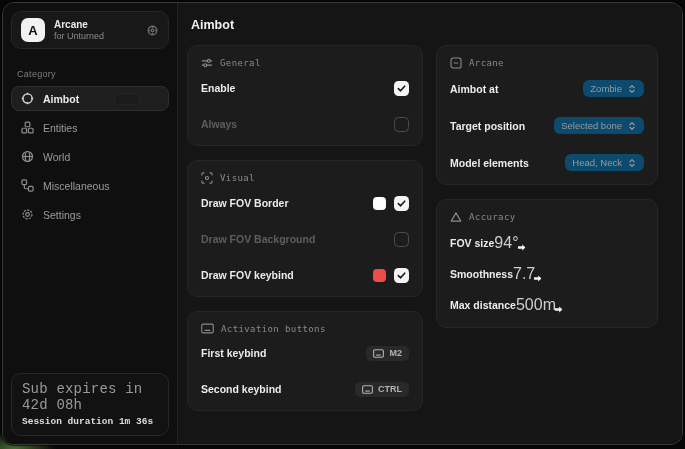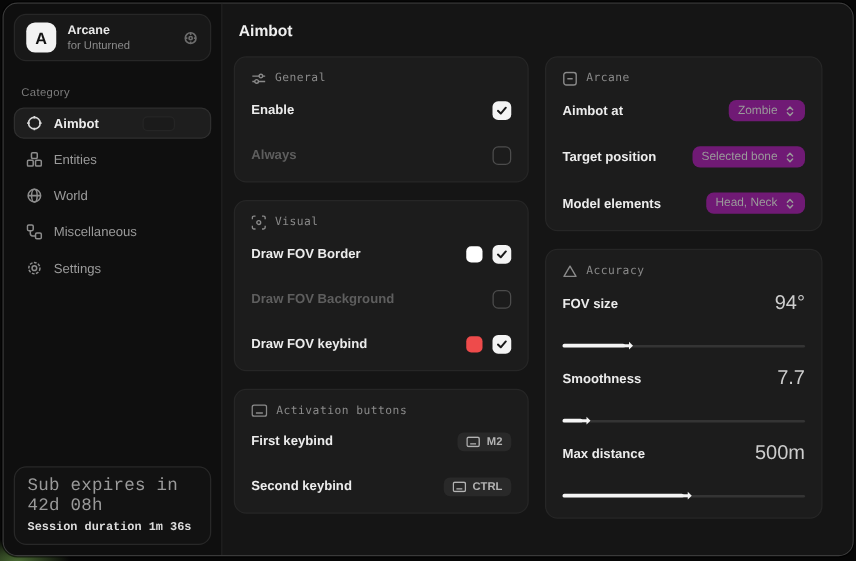--- a/index.html
+++ b/index.html
@@ -91,26 +91,26 @@
   .checkbox {
     width:15px; height:15px; border-radius:4.5px; display:flex; align-items:center;
     justify-content:center;
   }
   .checkbox.checked { background:#f4f4f4; }
   .checkbox.unchecked { border:1.5px solid #737373; background:transparent; }
   .checkbox.unchecked.dim { border-color:#4c4c4c; }
   .swatch { width:13px; height:13px; border-radius:4px; margin-right:8px; }
 
   .pill {
-    background:#701a75; border-radius:6px; display:flex; align-items:center; gap:5px;
+    background:#0c4a6e; border-radius:6px; display:flex; align-items:center; gap:5px;
     padding:3px 7px; color:#9a9a9a; font-size:9.5px;
   }
   .pill.key { padding:2.5px 7px; border-radius:5px; background:#292929; color:#b3b3b3; font-weight:bold; font-size:9px; }
 
-  .slider-row { display:flex; flex-direction:column; gap:20px; }
+  .slider-row { display:flex; flex-direction:row; gap:0;align-items:flex-end; }
   .slider-head { display:flex; align-items:center; }
   .slider-value { font-size:16px; color:#cdcdcd; }
   .slider-track { position:relative; height:9px; }
   .slider-track::before {
     content:""; position:absolute; left:0; right:0; top:3.5px; height:2px;
     background:#343434; border-radius:2px;
   }
   .slider-fill {
     position:absolute; left:0; top:3px; height:3px; background:#f5f5f5; border-radius:2px;
   }

